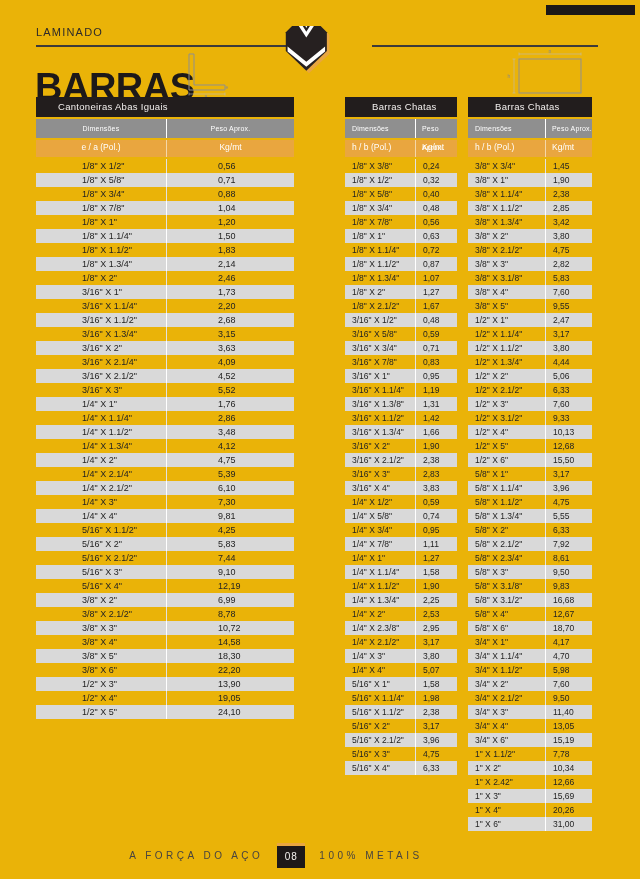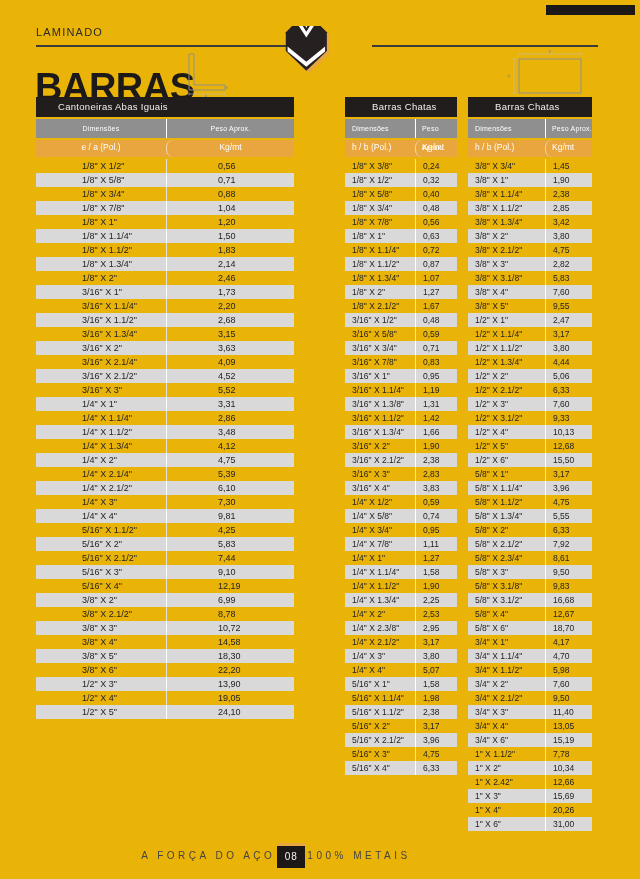--- a/index.html
+++ b/index.html
@@ -16,21 +16,21 @@
 
   .logo { position:absolute; left:282px; top:26px; width:54px; height:50px; }
   .diagram-angle { position:absolute; left:185px; top:52px; width:44px; height:46px; }
   .diagram-flat { position:absolute; left:506px; top:50px; width:80px; height:46px; }
 
   .tbl { position:absolute; }
   .t-title { background:#221d1d; color:#f2efee; height:20px; line-height:20px; font-size:9.5px; letter-spacing:.3px; }
   .t-head { display:flex; background:#8f8f8f; color:#ffffff; height:19px; line-height:19px; font-size:7px; margin-top:2px; letter-spacing:.2px; }
   .t-accent { display:flex; height:17px; line-height:15px; font-size:8.5px; color:#ffffff; margin-top:2px; margin-bottom:2px; }
   .t-head .c2 { border-left:1px solid #ffffff; }
-  .t-accent .c2 { border-left:1px solid rgba(255,255,255,.55);border-radius:7px; }
+  .t-accent .c2 { border-left:1px solid rgba(255,255,255,.55); }
   .t-body .trow { display:flex; height:14px; line-height:14px; color:#232323; }
   .t-body .trow:nth-child(even) { background:#d9d9d9; }
   .t-body .c2 { border-left:1px solid #e2e2e2; }
   .t-body .trow:nth-child(even) .c2 { border-left-color:#ffffff; }
 
   
   .t1 { left:36px; top:97px; width:258px; }
   .t1 .t-title { padding-left:22px; }
   .t1 .c1 { width:130px; }
   .t1 .c2 { width:128px; }
@@ -46,21 +46,21 @@
   .t2 .c1 { width:70px; } .t2 .c2 { width:42px; }
   .t3 .c1 { width:77px; } .t3 .c2 { width:47px; }
   .t2 .t-head .c1, .t3 .t-head .c1, .t2 .t-accent .c1, .t3 .t-accent .c1 { padding-left:7px; }
   .t2 .t-head .c2, .t3 .t-head .c2, .t2 .t-accent .c2, .t3 .t-accent .c2 { padding-left:6px; }
   .t2 .t-body, .t3 .t-body { font-size:8.5px; }
   .t2 .t-body .c1, .t3 .t-body .c1 { padding-left:7px; }
   .t2 .t-body .c2, .t3 .t-body .c2 { padding-left:7px; }
 
   .footer { position:absolute; left:0; top:843px; width:552px; display:flex; align-items:center; justify-content:center; }
   .footer .f-text { font-size:10px; letter-spacing:3.5px; color:#474340; }
-  .page-badge { margin:0 2px; width:28px; text-align:center; }
+  .page-badge { margin:0 14px; width:28px; text-align:center; }
   .page-badge .badge-accent { height:3px; background:#e9a63f; }
   .page-badge .badge-num { background:#1d1818; color:#f5f2f0; font-size:10px; letter-spacing:1px; height:22px; line-height:22px; }
 
   .dim-text { font-size:5px; fill:#8a8a8a; }
 </style>
 </head>
 <body>
 
 <div class="page">
 
@@ -176,21 +176,21 @@
         <div class="trow">
           <div class="c1">3/16" X 2.1/2"</div>
           <div class="c2">4,52</div>
         </div>
         <div class="trow">
           <div class="c1">3/16" X 3"</div>
           <div class="c2">5,52</div>
         </div>
         <div class="trow">
           <div class="c1">1/4" X 1"</div>
-          <div class="c2">3,31</div>
+          <div class="c2">1,76</div>
         </div>
         <div class="trow">
           <div class="c1">1/4" X 1.1/4"</div>
           <div class="c2">2,86</div>
         </div>
         <div class="trow">
           <div class="c1">1/4" X 1.1/2"</div>
           <div class="c2">3,48</div>
         </div>
         <div class="trow">

